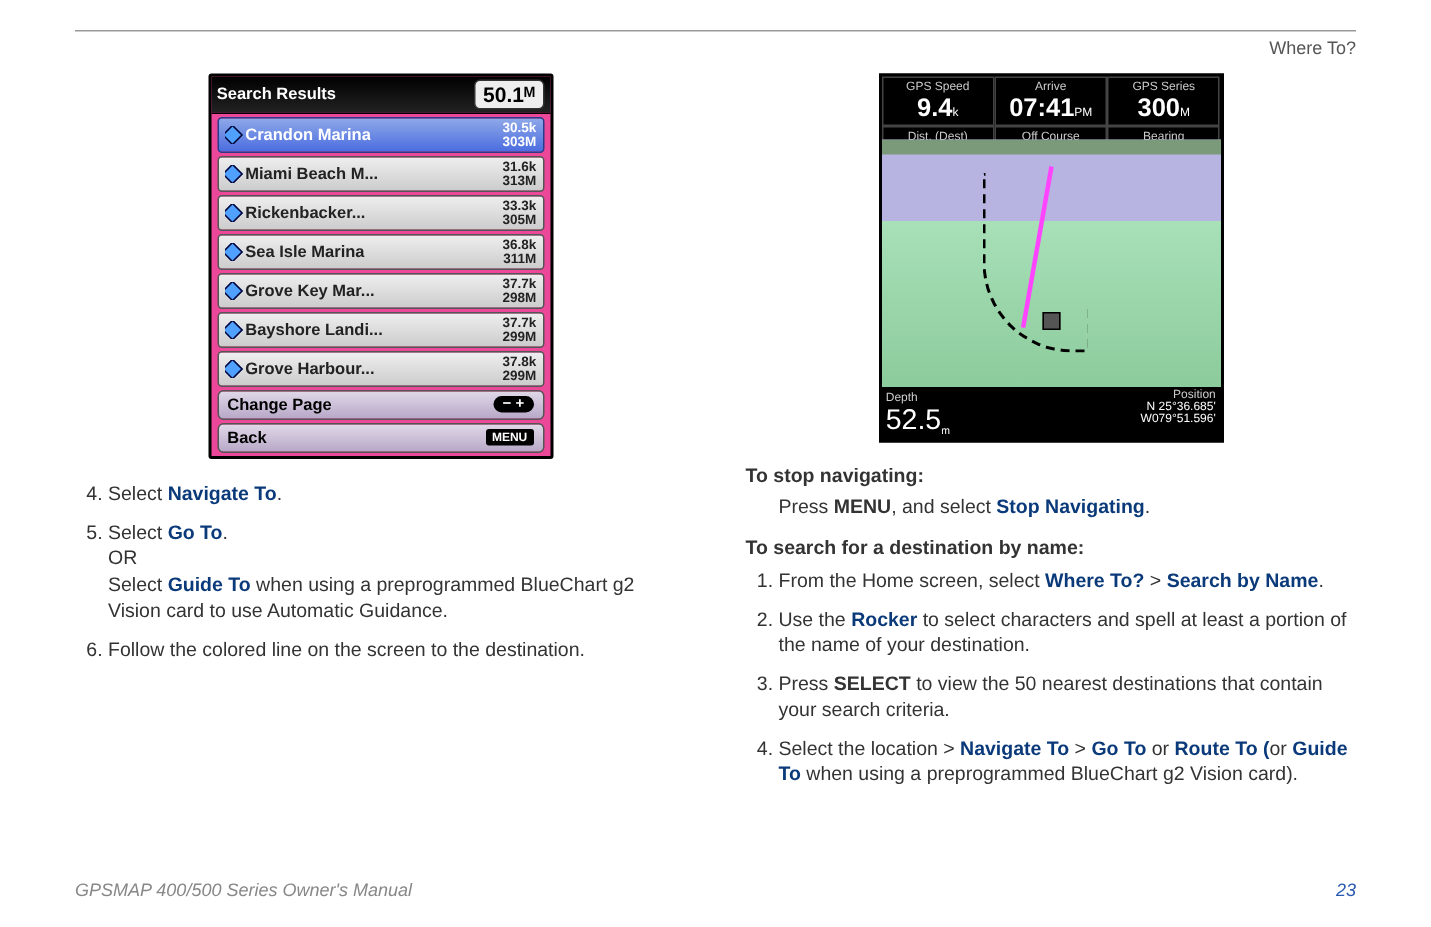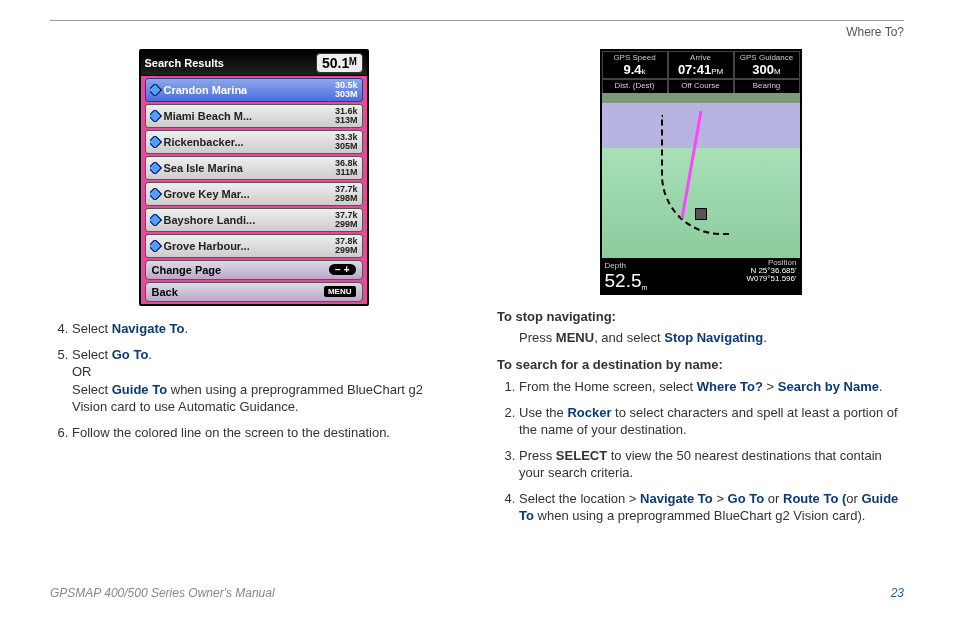--- a/index.html
+++ b/index.html
@@ -50,29 +50,29 @@
   .dev-ctrl {
     display:flex; justify-content:space-between; align-items:flex-start;
     background: linear-gradient(#e0d8e8,#b8a8c8); border:1px solid #555;
     border-radius:4px; margin:2px 4px; padding:3px 6px; font-weight:bold; color:#000;
   }
   .pill { background:#000; color:#fff; border-radius:8px; padding:0 6px; font-size:10px; }
   .menu-pill { background:#000; color:#fff; font-size:8px; padding:1px 4px; border-radius:2px; }
 
   
   .mapdev {
-    width: 202px; height: 246px; background:#000; border:2px solid #000;
+    width: 230px; height: 246px; background:#000; border:2px solid #000;
     margin: 0 auto 14px auto; font-size: 10px; color:#fff; position:relative;
   }
   .map-top { display:flex; }
   .map-cell {
     flex:1; background:#000; border:1px solid #444; text-align:center; padding:1px 0;
   }
   .map-cell .lbl { font-size:8px; color:#ccc; display:block; }
-  .map-cell .val { font-weight:bold; font-size:13px; }
+  .map-cell .val { font-weight:bold; font-size:17px; }
   .map-cell .unit { font-size:8px; }
   .map-area {
     position:absolute; top:42px; bottom:18px; left:0; right:0;
     background: linear-gradient(#b8b4e2 0%, #b8b4e2 30%, #a8e0b8 30%, #88c898 100%);
     overflow:hidden;
   }
   .landstrip { position:absolute; top:0; left:0; right:0; height:10px; background:#7a9a7a; }
   .route { position:absolute; left:50%; top:10%; width:3px; height:60%; background:#ff44ff; transform:translateX(-50%) rotate(10deg); transform-origin:top center;}
   .route-dash {
     position:absolute; left:30%; top:12%; width:70px; height:120px; border-left:2px dashed #000;
@@ -223,21 +223,21 @@
       <li>Follow the colored line on the screen to the destination.</li>
     </ol>
   </div>
 
   <div class="col">
 
     <div class="mapdev">
       <div class="map-top" id="map-top1">
           <div class="map-cell"><span class="lbl">GPS Speed</span><span class="val">9.4</span><span class="unit">k</span></div>
           <div class="map-cell"><span class="lbl">Arrive</span><span class="val">07:41</span><span class="unit">PM</span></div>
-          <div class="map-cell"><span class="lbl">GPS Guidance</span><span class="val">300</span><span class="unit">M</span></div>
+          <div class="map-cell"><span class="lbl">GPS Series</span><span class="val">300</span><span class="unit">M</span></div>
         </div>
       <div class="map-top" id="map-top2">
           <div class="map-cell"><span class="lbl">Dist. (Dest)</span><span class="val">32.2</span><span class="unit">k</span></div>
           <div class="map-cell"><span class="lbl">Off Course</span><span class="val">L0.6</span><span class="unit">k</span></div>
           <div class="map-cell"><span class="lbl">Bearing</span><span class="val">299</span><span class="unit">M</span></div>
         </div>
       <div class="map-area">
         <div class="landstrip"></div>
         <div class="route-dash"></div>
         <div class="route"></div>

